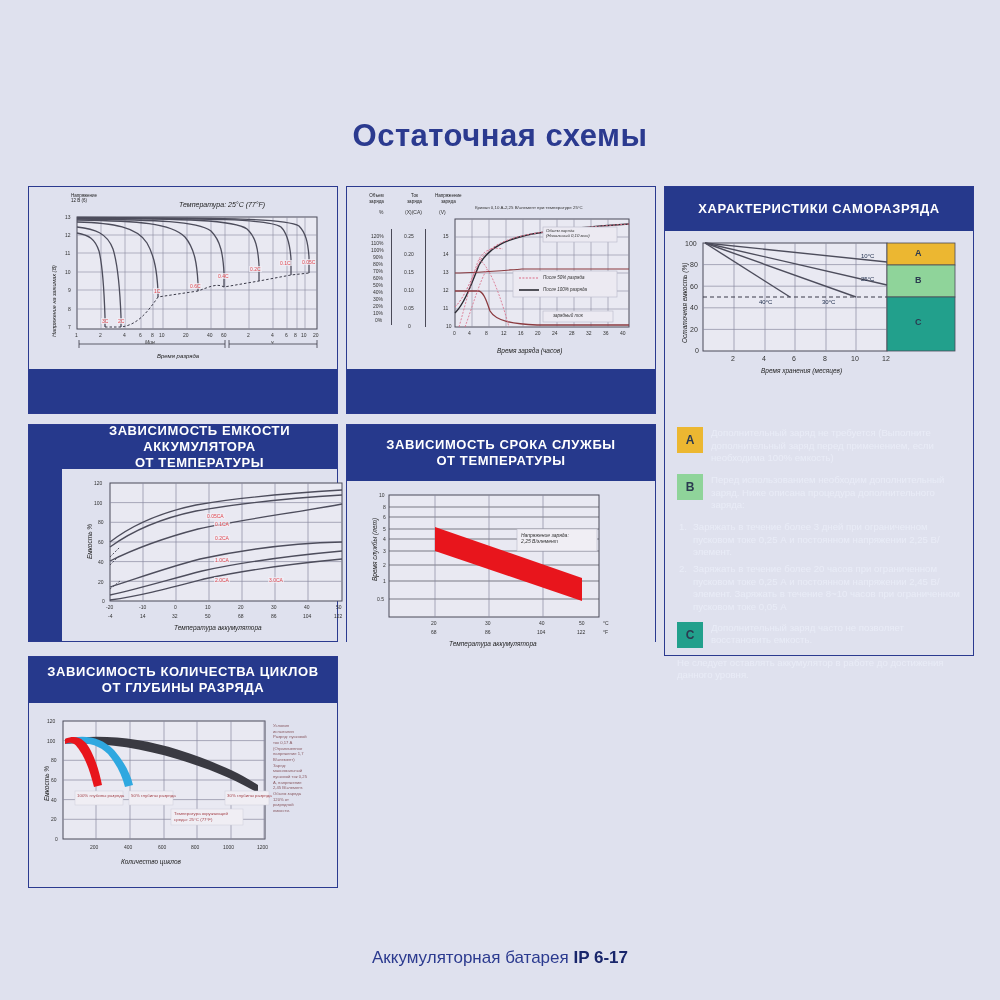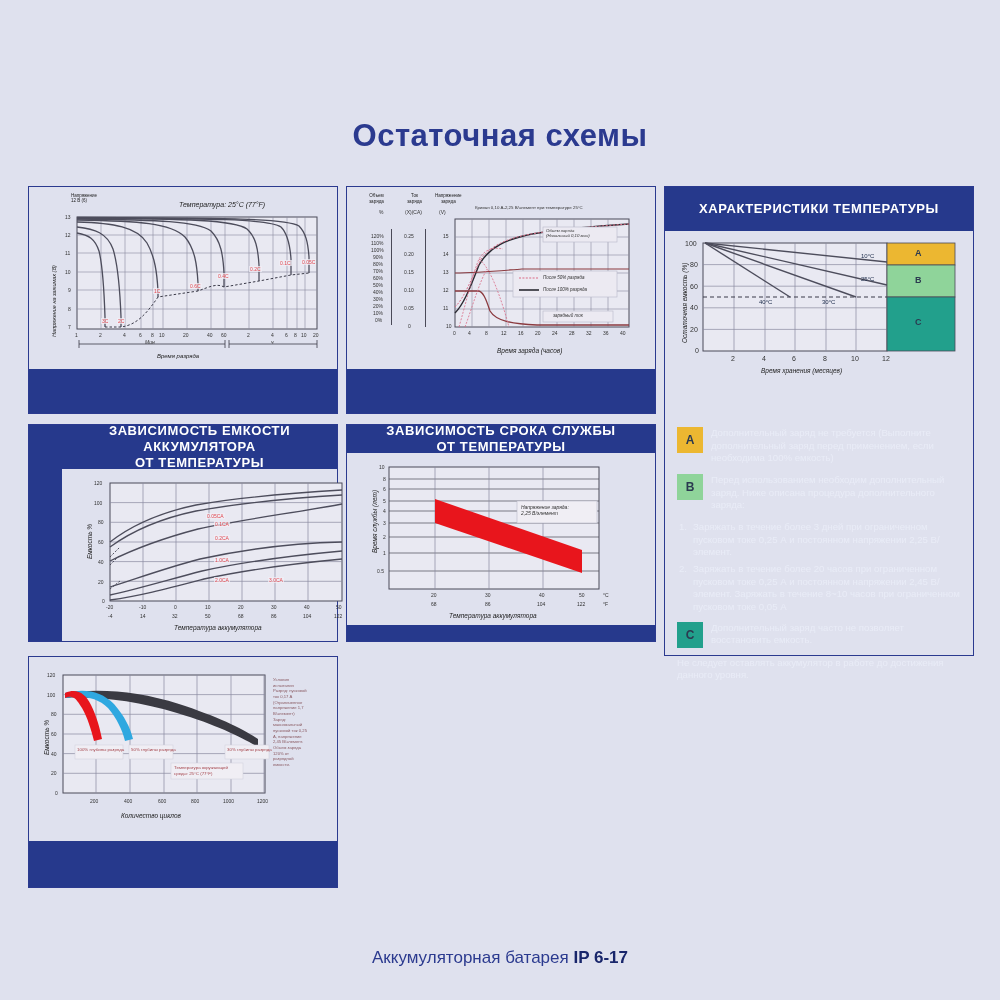--- a/index.html
+++ b/index.html
@@ -55,21 +55,21 @@
 
   #p3{ left:664px; top:186px; width:310px; height:470px;}
   #p3 .panel-head{ height:44px; font-size:13px;}
   #p3 .panel-body{ height:424px;}
 
   #p4{ left:28px; top:424px; width:310px; height:218px;padding-left:33px;}
   #p4 .panel-head{ height:44px; font-size:13px;}
   #p4 .panel-body{ height:172px;}
 
   #p5{ left:346px; top:424px; width:310px; height:218px;}
-  #p5 .panel-head{ height:28px; font-size:13px;}
+  #p5 .panel-head{ height:56px; font-size:13px;}
   #p5 .panel-body{ height:172px;}
 
   #p6{ left:28px; top:656px; width:310px; height:232px;}
   #p6 .panel-head{ height:46px; font-size:13px;}
   #p6 .panel-body{ height:184px;}
   .axis-line{ position:absolute; background:#4a4a58;}
   .tick{ position:absolute; font-size:5px; color:#333; white-space:nowrap;}
   .axlabel{ position:absolute; font-size:6px; color:#222; font-style:italic; white-space:nowrap;}
   .axlabel-v{ transform-origin:0 0; transform:rotate(-90deg); }
   .curve{ position:absolute; left:0; top:0; }
@@ -292,21 +292,21 @@
     <div class="tick" style="left:222px; top:143px;">28</div>
     <div class="tick" style="left:239px; top:143px;">32</div>
     <div class="tick" style="left:256px; top:143px;">36</div>
     <div class="tick" style="left:273px; top:143px;">40</div>
 
     <div class="axlabel" style="left:150px; top:160px; font-size:6.5px;">Время заряда (часов)</div>
   </div>
 </div>
 
 <div class="panel" id="p3">
-  <div class="panel-head">ХАРАКТЕРИСТИКИ ТЕМПЕРАТУРЫ</div>
+  <div class="panel-head">ХАРАКТЕРИСТИКИ САМОРАЗРЯДА</div>
   <div class="panel-body">
 
     <svg class="curve" width="310" height="190">
       <rect x="38" y="12" width="184" height="108" fill="#e9e9f2" stroke="#4a4a58" stroke-width="1"></rect>
       <g stroke="#8b8ba0" stroke-width="0.7">
         <line x1="69" y1="12" x2="69" y2="120"></line>
           <line x1="100" y1="12" x2="100" y2="120"></line>
         <line x1="130" y1="12" x2="130" y2="120"></line>
           <line x1="161" y1="12" x2="161" y2="120"></line>
         <line x1="191" y1="12" x2="191" y2="120"></line>
@@ -511,20 +511,22 @@
     <div class="tick" style="left:190px; top:148px;">104</div>
     <div class="tick" style="left:230px; top:148px;">122</div>
     <div class="tick" style="left:256px; top:148px;">°F</div>
 
     <div class="axlabel axlabel-v" style="left:24px; top:100px; font-size:6.5px;">Время службы (лет)</div>
     <div class="axlabel" style="left:102px; top:159px; font-size:6.5px;">Температура аккумулятора</div>
   </div>
 </div>
 
 <div class="panel" id="p6">
+  <div class="panel-head" style="white-space:pre-line;">ЗАВИСИМОСТЬ КОЛИЧЕСТВА ЦИКЛОВ
+ОТ ГЛУБИНЫ РАЗРЯДА</div>
   <div class="panel-body">
 
     <svg class="curve" width="310" height="184">
       <rect x="34" y="18" width="202" height="118" fill="#e9e9f2" stroke="#4a4a58" stroke-width="1"></rect>
       <g stroke="#8b8ba0" stroke-width="0.7">
         <line x1="67" y1="18" x2="67" y2="136"></line>
           <line x1="101" y1="18" x2="101" y2="136"></line>
         <line x1="135" y1="18" x2="135" y2="136"></line>
           <line x1="168" y1="18" x2="168" y2="136"></line>
         <line x1="202" y1="18" x2="202" y2="136"></line>

